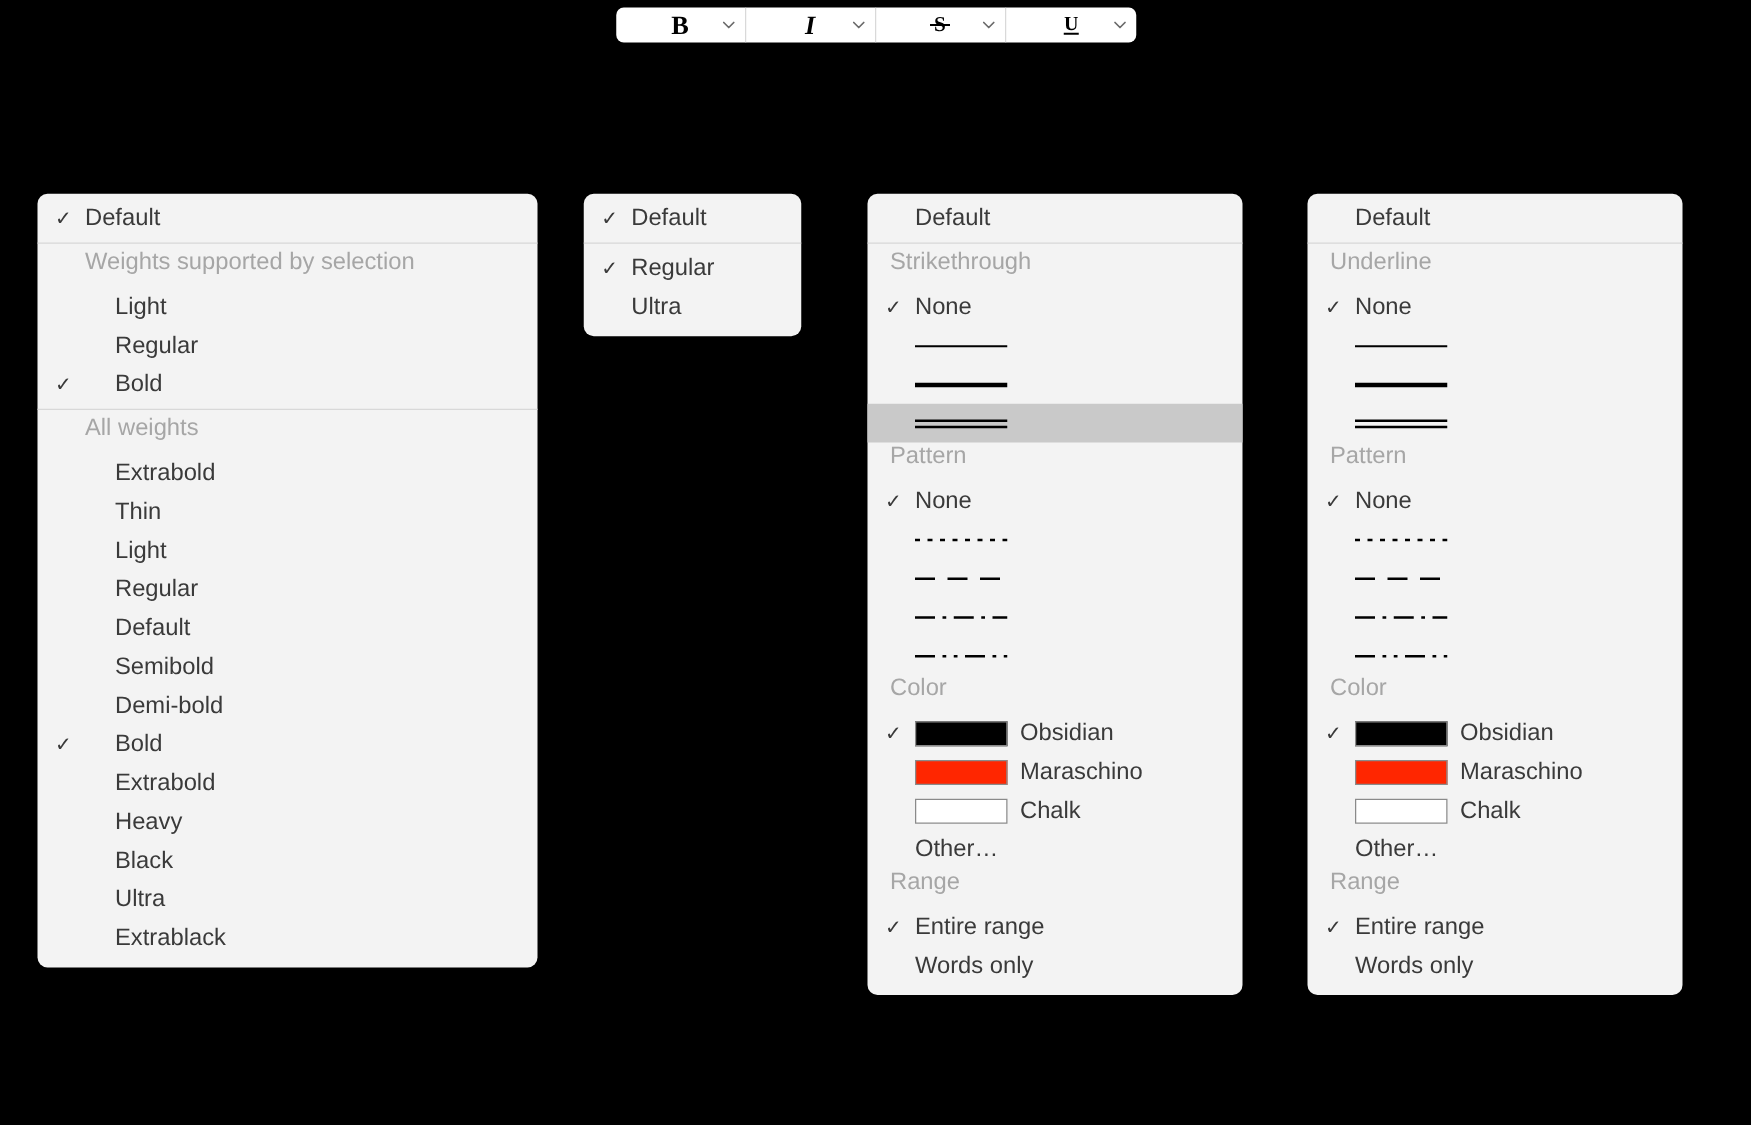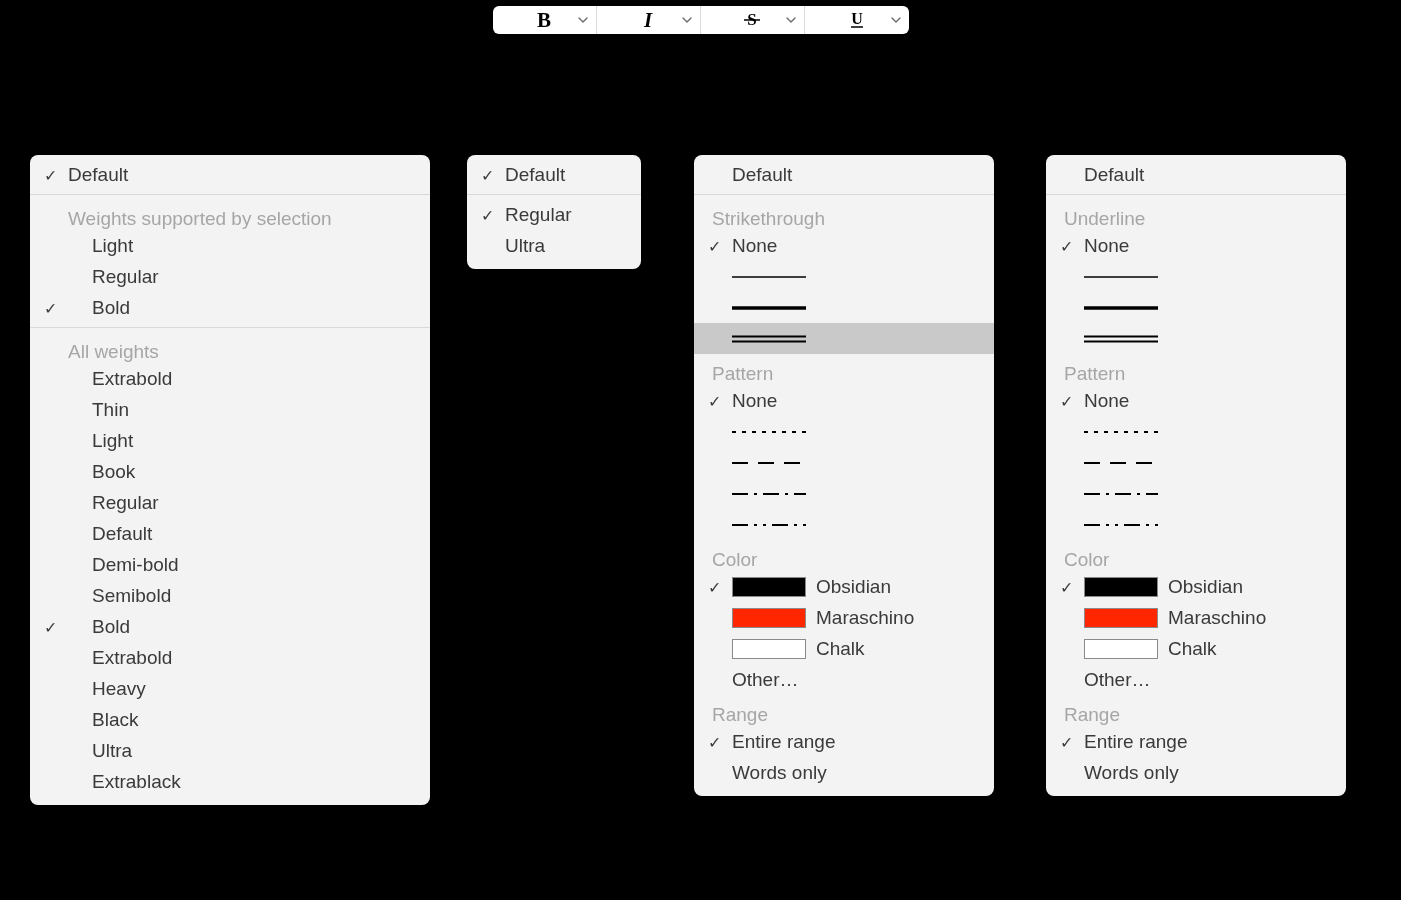--- a/index.html
+++ b/index.html
@@ -31,21 +31,21 @@
     padding-top:4px;padding-bottom:8px;}
   .row{height:31px;display:flex;align-items:center;padding-left:14px;
     padding-right:9px;cursor:default;position:relative;}
   .row.hover{background:#c9c9c9;}
   .check{width:24px;flex:0 0 24px;text-align:left;color:#3a3a3a;}
   .check.on::before{content:"✓";font-size:16px;}
   .indent{width:24px;flex:0 0 24px;}
   .label{white-space:nowrap;}
   .sep{height:1px;background:#d8d8d8;margin:4px 0;}
   .section-head{color:#a6a6a6;padding-left:38px;height:31px;
-    display:flex;align-items:flex-end;}
+    display:flex;align-items:flex-start;}
   .section-head.tight{padding-left:18px;}
 
   
   .line-sample{width:74px;height:22px;display:flex;align-items:center;
     justify-content:center;}
   .line-sample svg{display:block;}
 
   
   .swatch{width:74px;height:20px;border:1px solid #8a8a8a;margin-right:10px;}
   .swatch.black{background:#000;}
@@ -148,41 +148,36 @@
         <span class="label">Thin</span>
       </div>
       <div class="row">
         <span class="check"></span>
         <span class="indent"></span>
         <span class="label">Light</span>
       </div>
       <div class="row">
         <span class="check"></span>
         <span class="indent"></span>
-        <span class="label">Book</span>
-      </div>
-      <div class="row">
-        <span class="check"></span>
-        <span class="indent"></span>
         <span class="label">Regular</span>
       </div>
       <div class="row">
         <span class="check"></span>
         <span class="indent"></span>
         <span class="label">Default</span>
       </div>
       <div class="row">
         <span class="check"></span>
         <span class="indent"></span>
+        <span class="label">Semibold</span>
+      </div>
+      <div class="row">
+        <span class="check"></span>
+        <span class="indent"></span>
         <span class="label">Demi-bold</span>
-      </div>
-      <div class="row">
-        <span class="check"></span>
-        <span class="indent"></span>
-        <span class="label">Semibold</span>
       </div>
       <div class="row">
         <span class="check on"></span>
         <span class="indent"></span>
         <span class="label">Bold</span>
       </div>
       <div class="row">
         <span class="check"></span>
         <span class="indent"></span>
         <span class="label">Extrabold</span>

